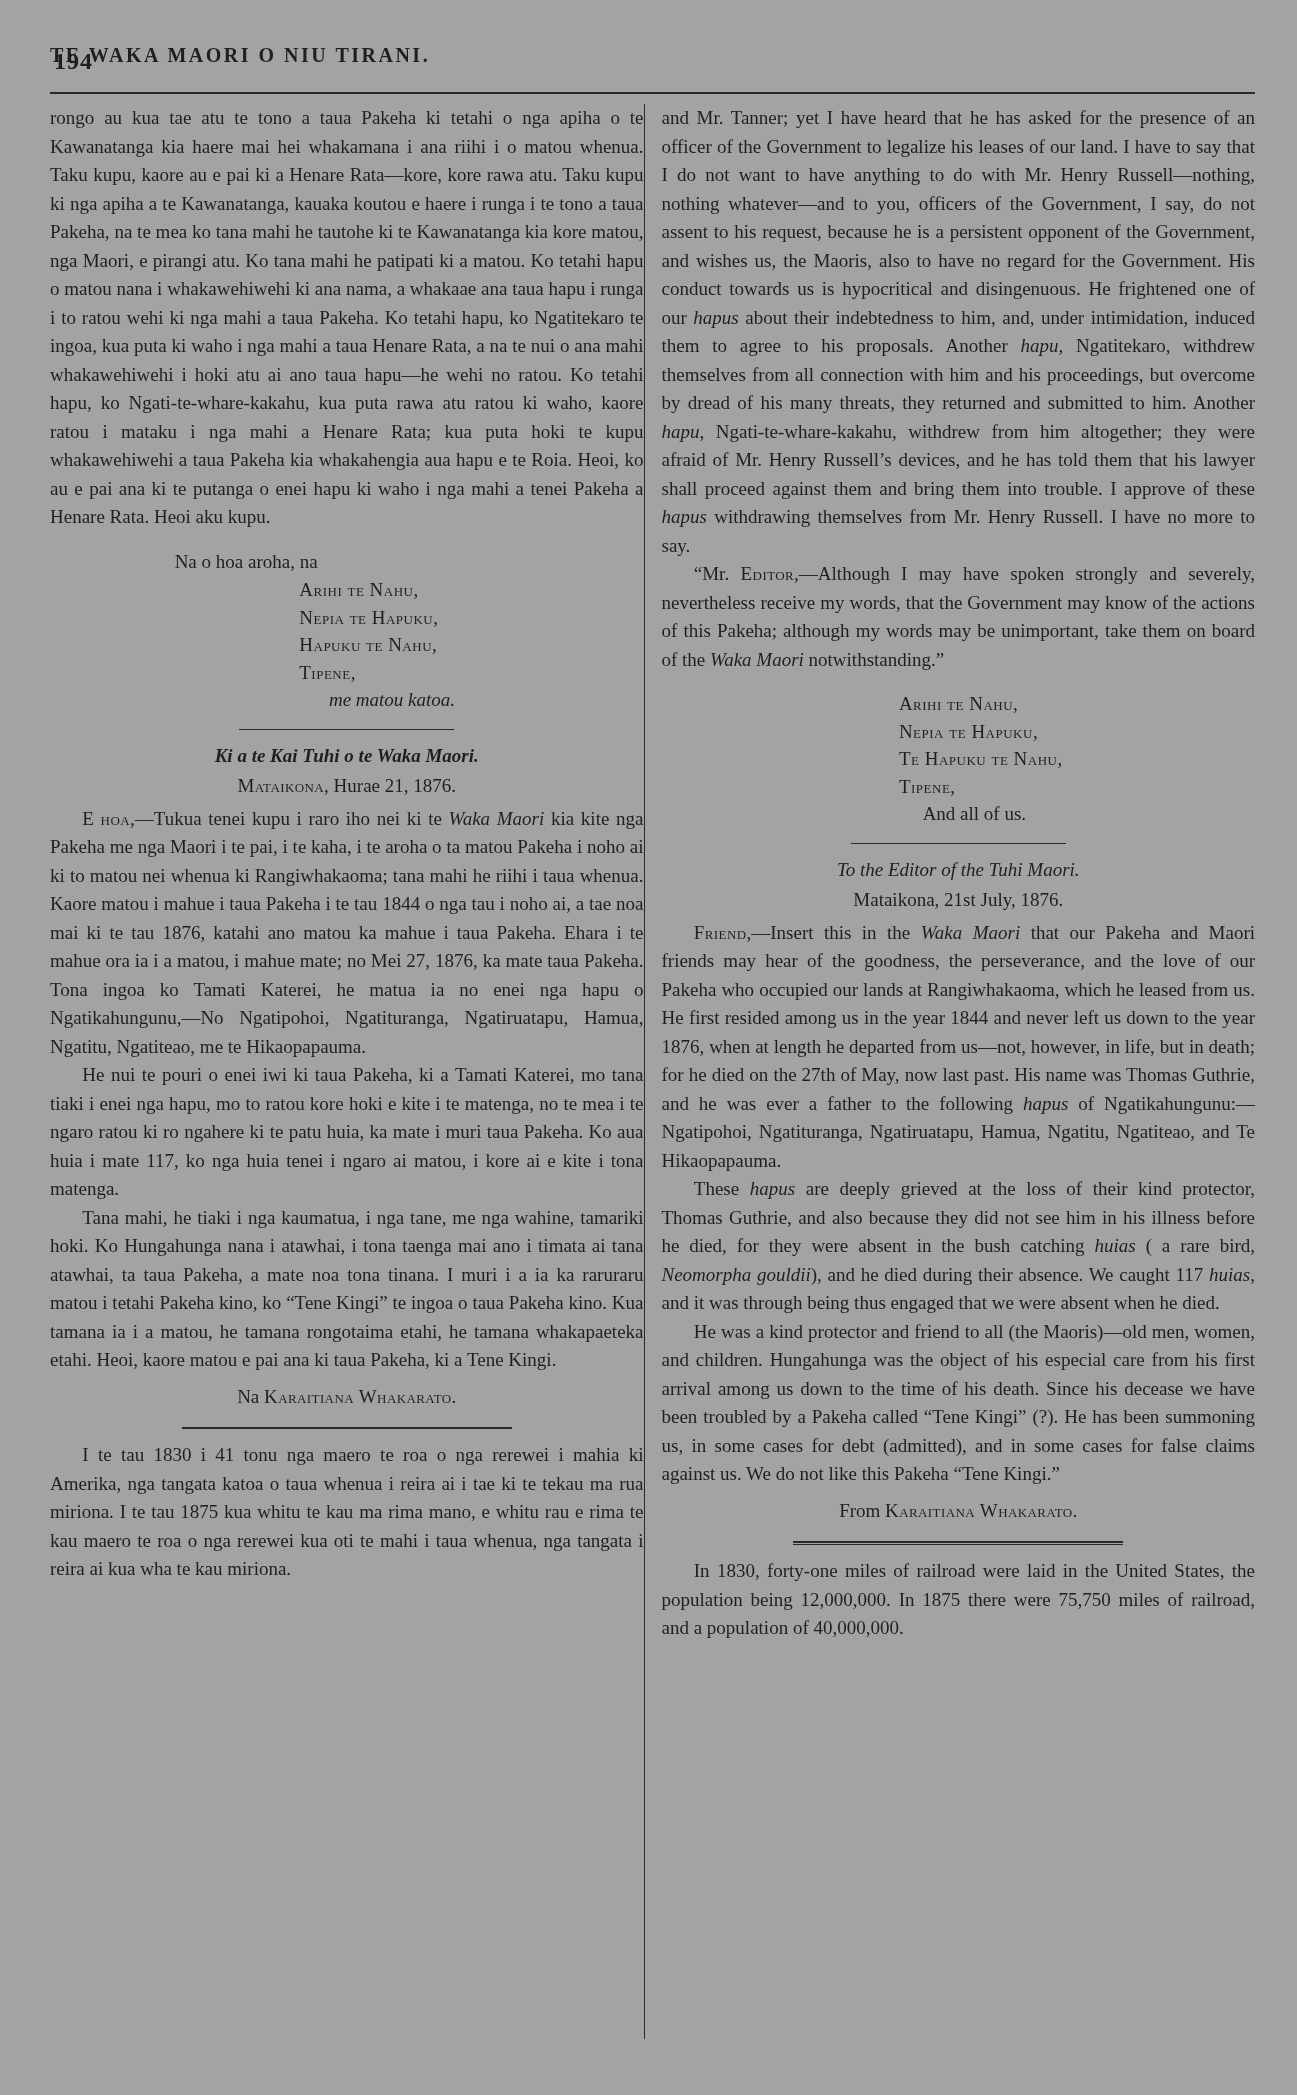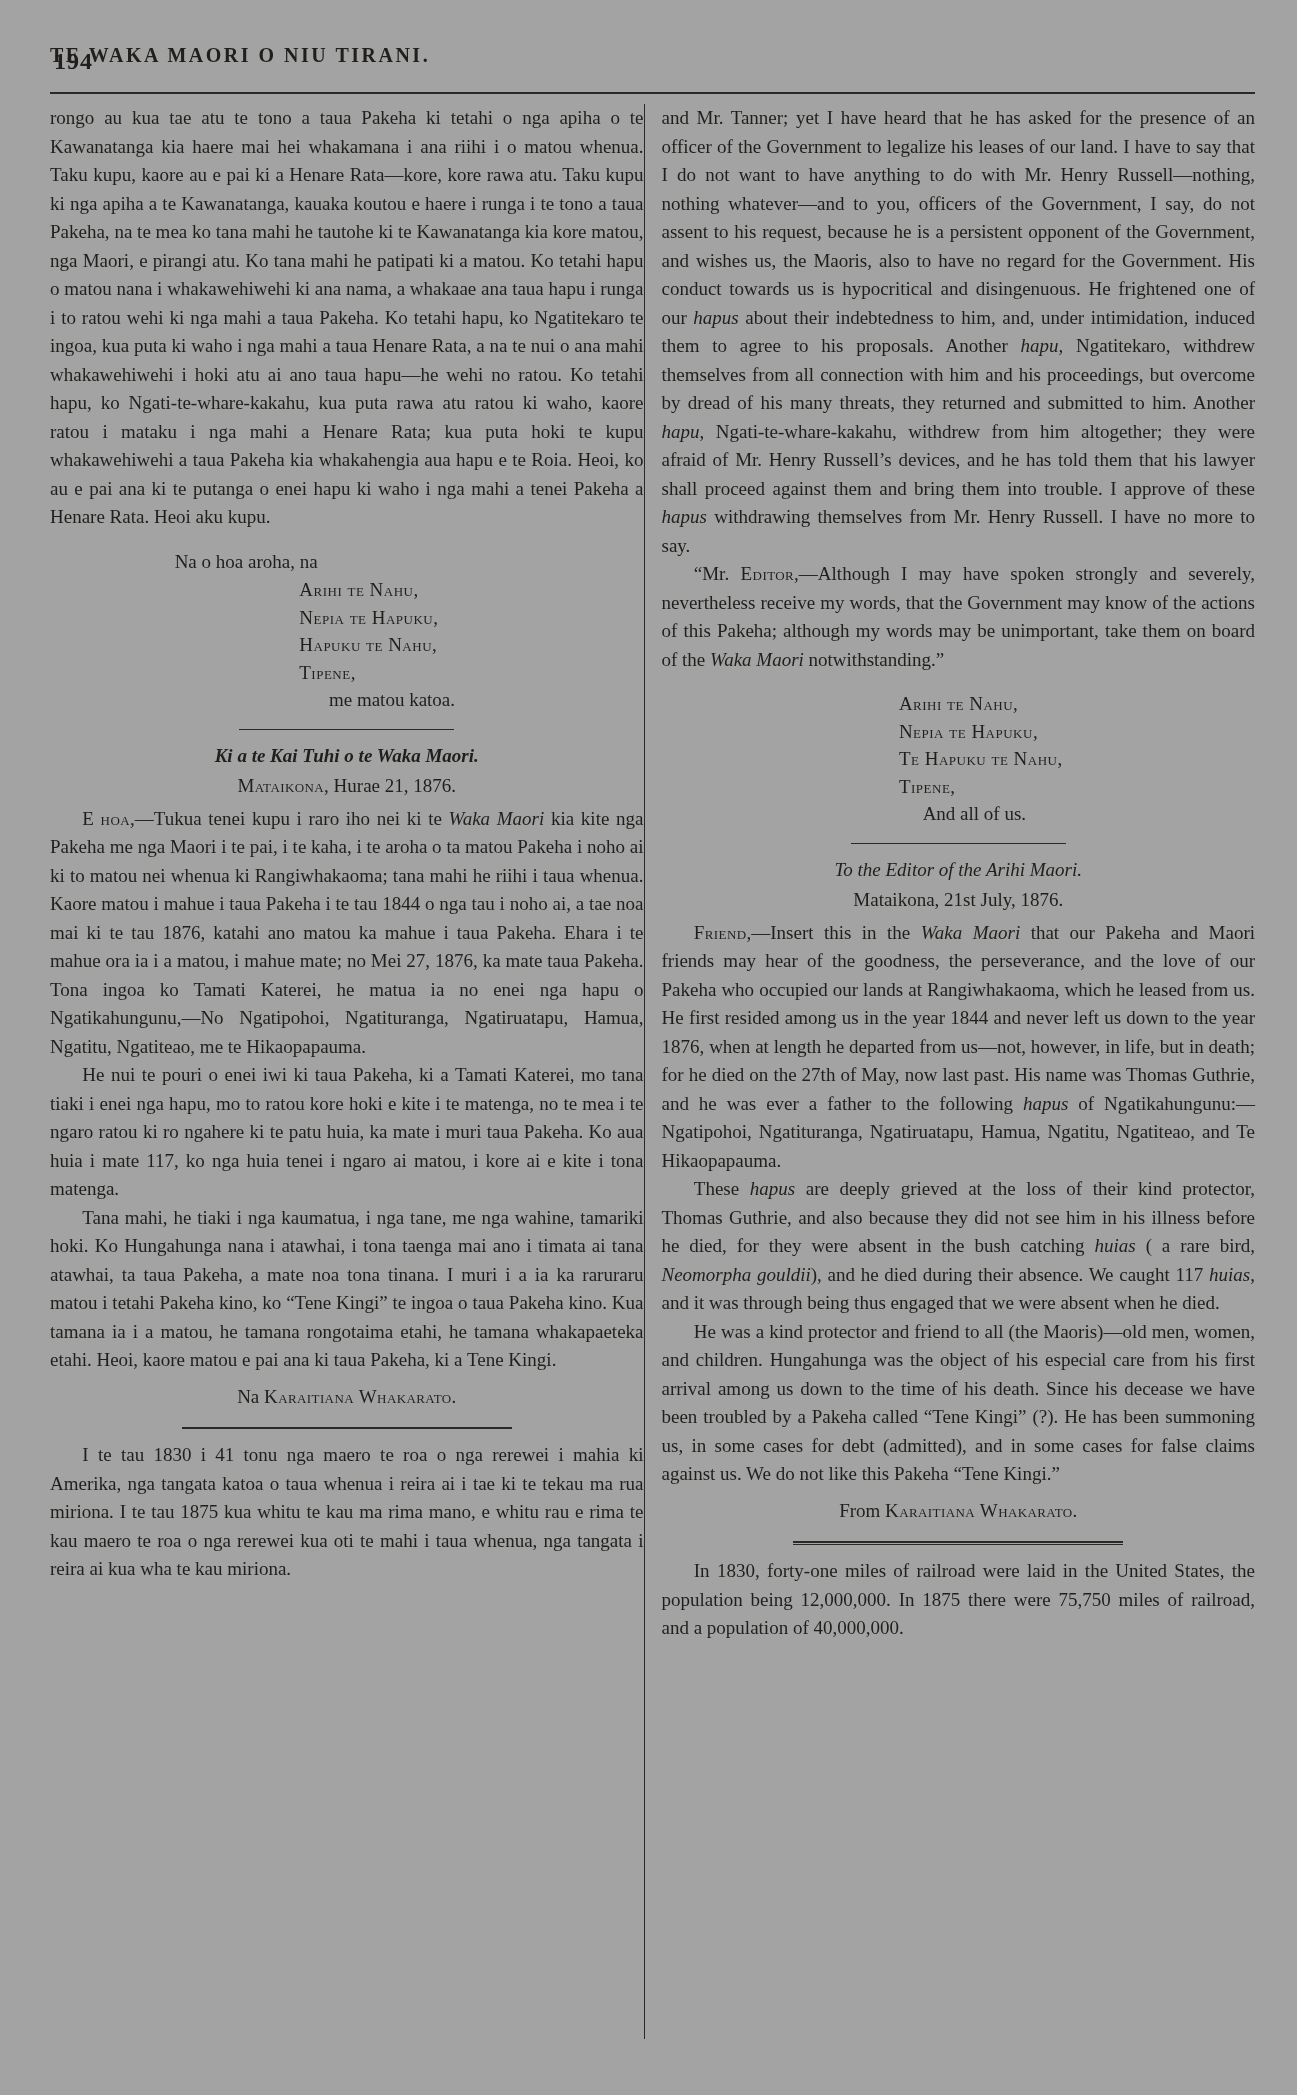--- a/index.html
+++ b/index.html
@@ -43,21 +43,21 @@
   i { font-style: italic; }
 
   .signoff { margin: 16px 0 10px 0; text-align: left; }
   .signoff-intro { text-indent: 0; }
   .col-left  .signoff-intro { margin-left: 21%; }
   .col-right .signoff-intro { margin-left: 27%; }
   .signoff-names { font-variant: small-caps; letter-spacing: 0.5px; }
   .col-left  .signoff-names { margin-left: 42%; }
   .col-right .signoff-names { margin-left: 40%; }
   .signoff-names div { line-height: 1.45; }
-  .col-left  .signoff-tail { margin-left: 47%; }
+  .col-left  .signoff-tail { margin-left: 47%; font-style: italic; }
   .col-right .signoff-tail { margin-left: 44%; }
 
   .rule-short { width: 215px; border: 0; border-top: 1.3px solid #2b2924; margin: 14px auto 12px auto; }
   .rule-long  { width: 330px; border: 0; border-top: 2px solid #2b2924; margin: 16px auto 12px auto; }
   .rule-double {
     width: 330px; height: 4px; border: 0;
     border-top: 2px solid #2b2924; border-bottom: 1px solid #2b2924;
     margin: 16px auto 12px auto; box-sizing: border-box;
   }
 
@@ -121,21 +121,21 @@
           <div>Arihi te Nahu,</div>
           <div>Nepia te Hapuku,</div>
           <div>Te Hapuku te Nahu,</div>
           <div>Tipene,</div>
         </div>
         <div class="signoff-tail">And all of us.</div>
       </div>
 
       <hr class="rule-short">
 
-      <h2 class="section-heading">To the Editor of the Arihi Maori.</h2>
+      <h2 class="section-heading">To the Editor of the Tuhi Maori.</h2>
       <div class="dateline">Mataikona, 21st July, 1876.</div>
 
       <p class="para"><span class="sc">Friend</span>,—Insert this in the <i>Waka Maori</i> that our Pakeha and Maori friends may hear of the goodness, the perseverance, and the love of our Pakeha who occupied our lands at Rangiwhakaoma, which he leased from us. He first resided among us in the year 1844 and never left us down to the year 1876, when at length he departed from us—not, however, in life, but in death; for he died on the 27th of May, now last past. His name was Thomas Guthrie, and he was ever a father to the following <i>hapus</i> of Ngatikahungunu:—Ngatipohoi, Ngatituranga, Ngatiruatapu, Hamua, Ngatitu, Ngatiteao, and Te Hikaopapauma.</p>
       <p class="para">These <i>hapus</i> are deeply grieved at the loss of their kind protector, Thomas Guthrie, and also because they did not see him in his illness before he died, for they were absent in the bush catching <i>huias</i> ( a rare bird, <i>Neomorpha gouldii</i>), and he died during their absence. We caught 117 <i>huias</i>, and it was through being thus engaged that we were absent when he died.</p>
       <p class="para">He was a kind protector and friend to all (the Maoris)—old men, women, and children. Hungahunga was the object of his especial care from his first arrival among us down to the time of his death. Since his decease we have been troubled by a Pakeha called “Tene Kingi” (?). He has been summoning us, in some cases for debt (admitted), and in some cases for false claims against us. We do not like this Pakeha “Tene Kingi.”</p>
 
       <div class="letter-signature">From <span class="sc">Karaitiana Whakarato</span>.</div>
 
       <hr class="rule-double">
 

